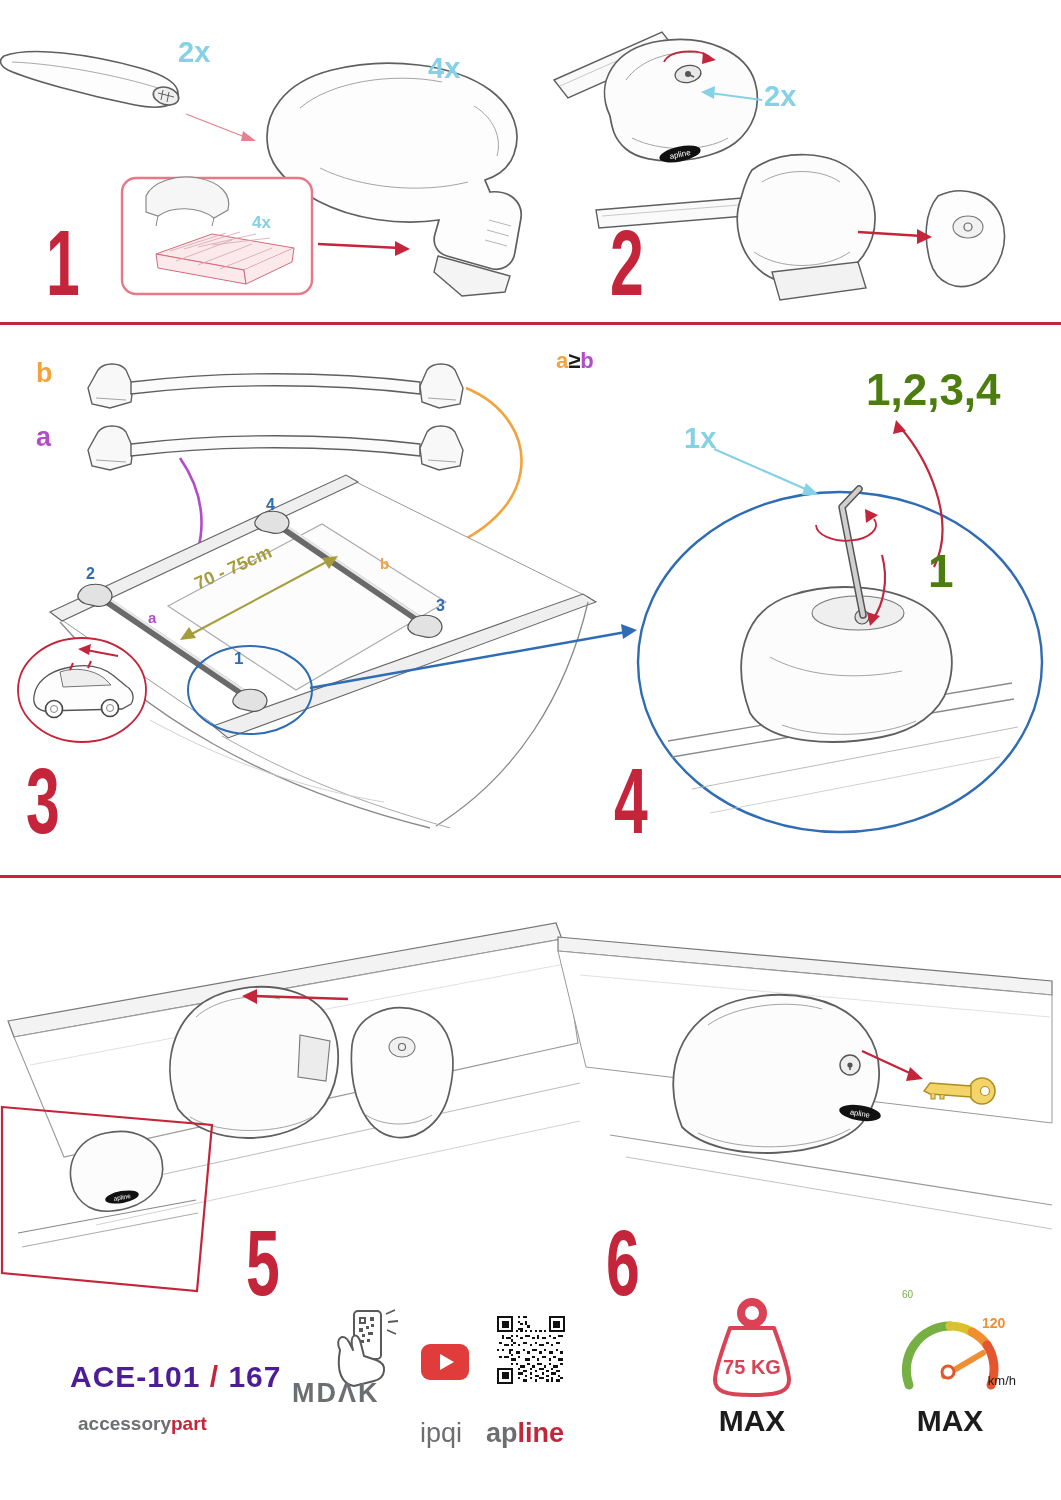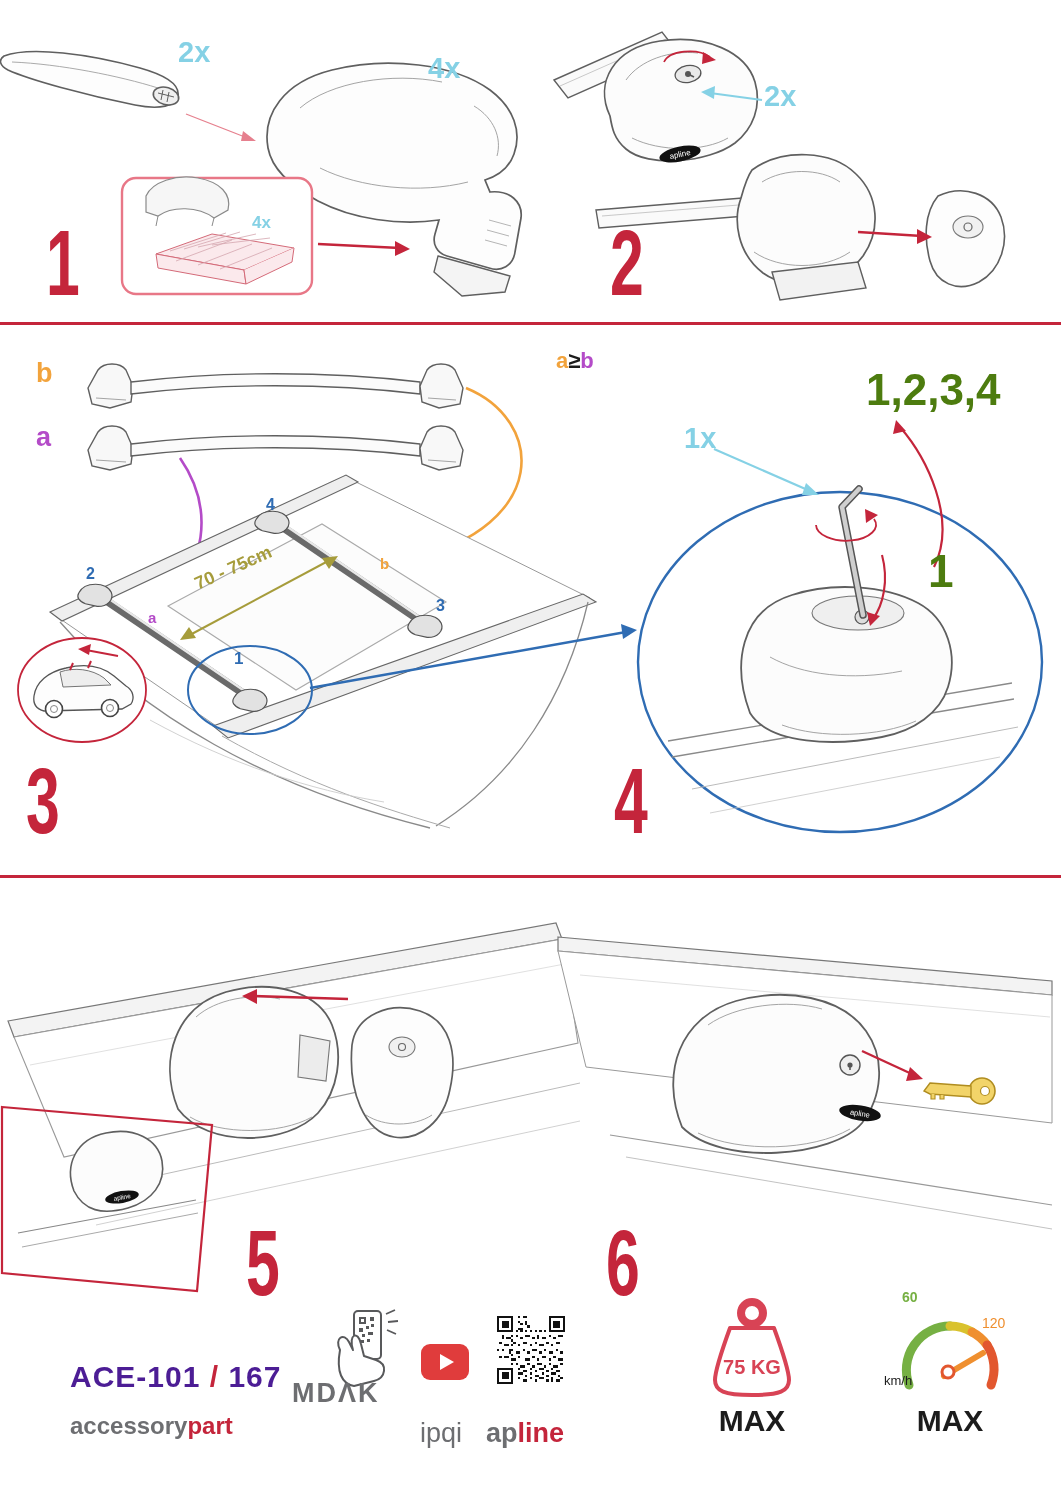--- a/index.html
+++ b/index.html
@@ -348,27 +348,27 @@
       <path d="M88,40 A44,44 0 0 1 103,53" stroke="#ef8f2f" stroke-width="9"></path>
       <path d="M103,53 A44,44 0 0 1 107,93" stroke="#e2572f" stroke-width="9"></path>
     </g>
     <path d="M60,84 L99,61" stroke="#ef8f2f" stroke-width="6" stroke-linecap="round"></path>
     <circle cx="64" cy="80" r="6" fill="#fff" stroke="#e2572f" stroke-width="3"></circle>
   </svg>
 
   <div class="t" style="left:70px;top:1362px;font-size:30px;font-weight:700;letter-spacing:1px">
     <span class="c-navy">ACE-101</span><span class="c-red"> / </span><span class="c-navy">167</span>
   </div>
-  <div class="t" style="left:70px;top:1414px;font-size:24px;font-weight:700">
+  <div class="t" style="left:78px;top:1414px;font-size:19px;font-weight:700">
     <span class="c-gray">accessory</span><span class="c-red">part</span>
   </div>
   <span class="t c-gray" style="left:292px;top:1380px;font-size:27px;font-weight:700;letter-spacing:2px">MDΛK</span>
   <span class="t c-gray" style="left:420px;top:1420px;font-size:27px;font-weight:400">ipqi</span>
   <div class="t" style="left:486px;top:1420px;font-size:27px;font-weight:700">
     <span class="c-gray">ap</span><span class="c-red">line</span>
   </div>
   <div class="t c-black" style="left:698px;top:1406px;width:108px;text-align:center;font-size:30px;font-weight:700">MAX</div>
-  <span class="t c-green" style="left:902px;top:1290px;font-size:14px;font-weight:700">60</span>
-  <span class="t c-gorange" style="left:982px;top:1316px;font-size:14px;font-weight:400">120</span>
-  <div class="t c-black" style="left:884px;top:1374px;width:132px;text-align:left;font-size:13px">km/h</div>
+  <span class="t c-green" style="left:902px;top:1290px;font-size:10px;font-weight:400">60</span>
+  <span class="t c-gorange" style="left:982px;top:1316px;font-size:14px;font-weight:700">120</span>
+  <div class="t c-black" style="left:884px;top:1374px;width:132px;text-align:right;font-size:13px">km/h</div>
   <div class="t c-black" style="left:884px;top:1406px;width:132px;text-align:center;font-size:30px;font-weight:700">MAX</div>
 
 </div>
 
 </body></html>

